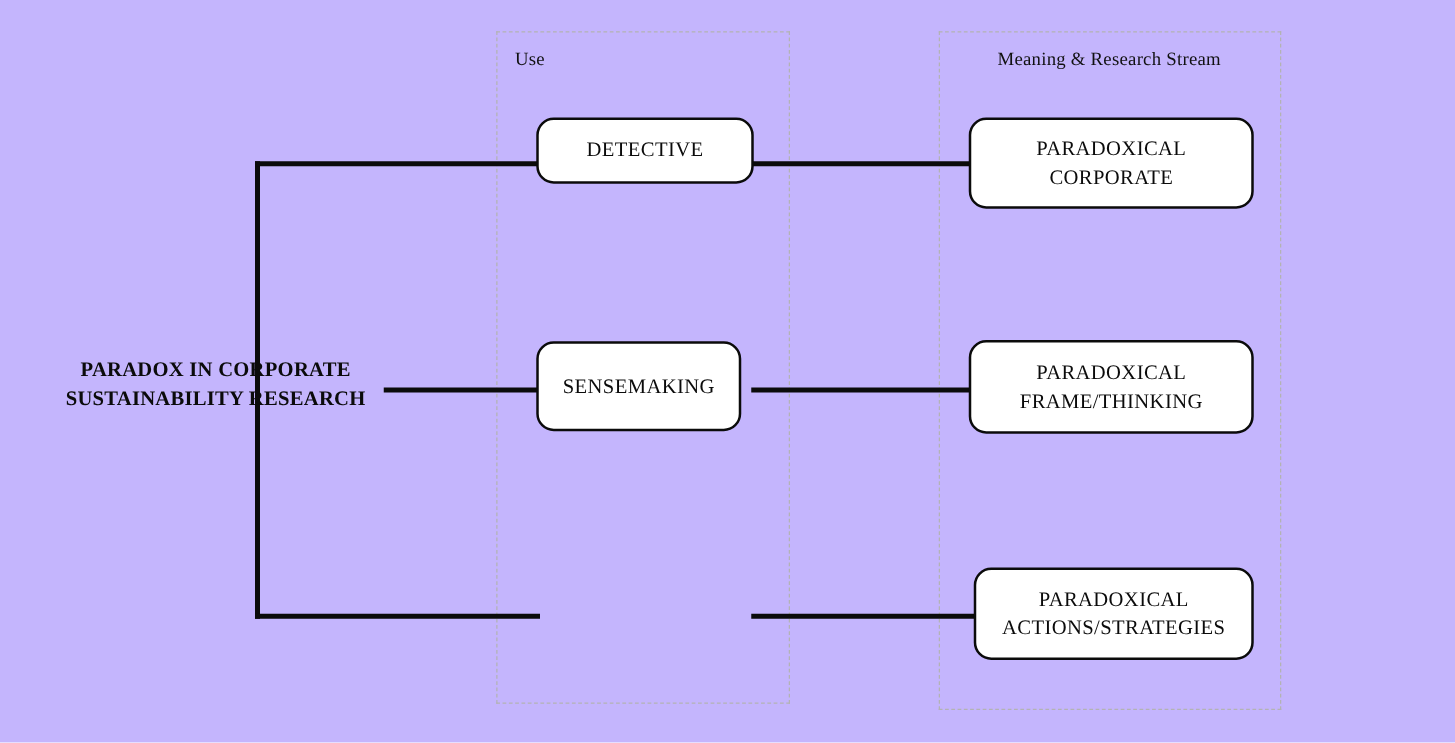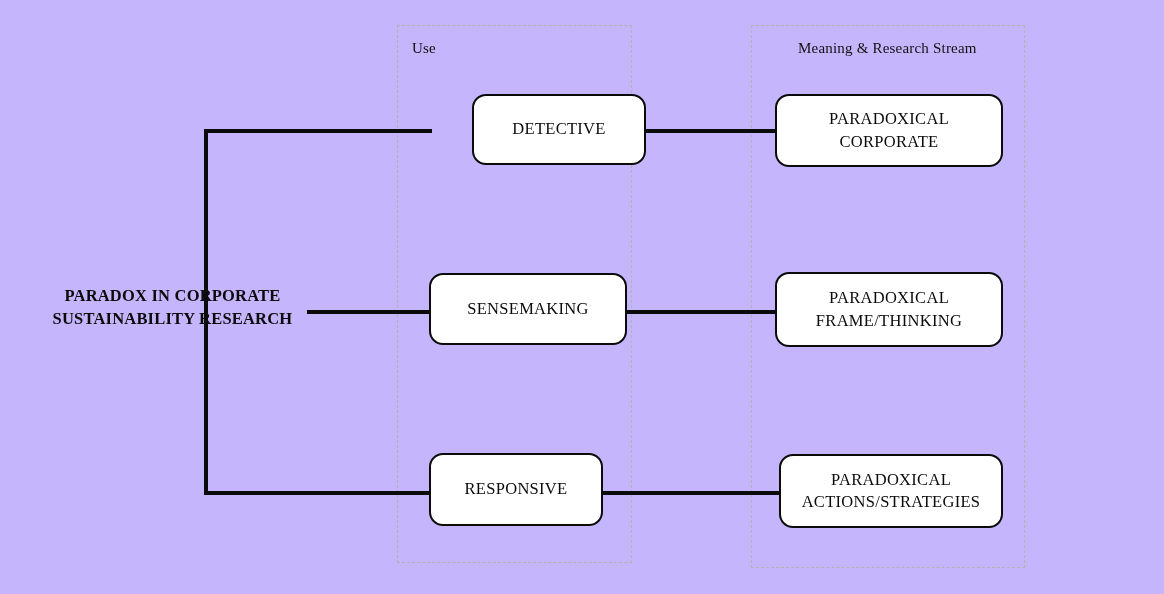--- a/index.html
+++ b/index.html
@@ -92,37 +92,34 @@
   <div class="conn conn-h" style="left:204px; top:129px; width:228px;"></div>
 
   <div class="conn conn-h" style="left:307px; top:310px; width:125px;"></div>
 
   <div class="conn conn-h" style="left:204px; top:491px; width:228px;"></div>
 
   <div class="conn conn-h" style="left:601px; top:129px; width:176px;"></div>
   <div class="conn conn-h" style="left:601px; top:310px; width:176px;"></div>
   <div class="conn conn-h" style="left:601px; top:491px; width:180px;"></div>
 
-  <div class="node" style="left:429px; top:94px; width:174px; height:71px;margin-left:43px;">
+  <div class="node" style="left:429px; top:94px; width:174px; height:53px;">
     <span>DETECTIVE</span>
   </div>
   <div class="node" style="left:775px; top:94px; width:228px; height:73px; flex-direction:column;">
     <span>PARADOXICAL</span>
     <span>CORPORATE</span>
   </div>
 
-  <div class="node" style="left:429px; top:273px; width:198px; height:72px;">
+  <div class="node" style="left:429px; top:273px; width:164px; height:72px;">
     <span>SENSEMAKING</span>
   </div>
   <div class="node" style="left:775px; top:272px; width:228px; height:75px; flex-direction:column;">
     <span>PARADOXICAL</span>
     <span>FRAME/THINKING</span>
   </div>
 
-  <div class="node" style="left:429px; top:453px; width:174px; height:73px;">
-    <span>RESPONSIVE</span>
-  </div>
   <div class="node" style="left:779px; top:454px; width:224px; height:74px; flex-direction:column;">
     <span>PARADOXICAL</span>
     <span>ACTIONS/STRATEGIES</span>
   </div>
 
 </div>
 
 </body></html>

